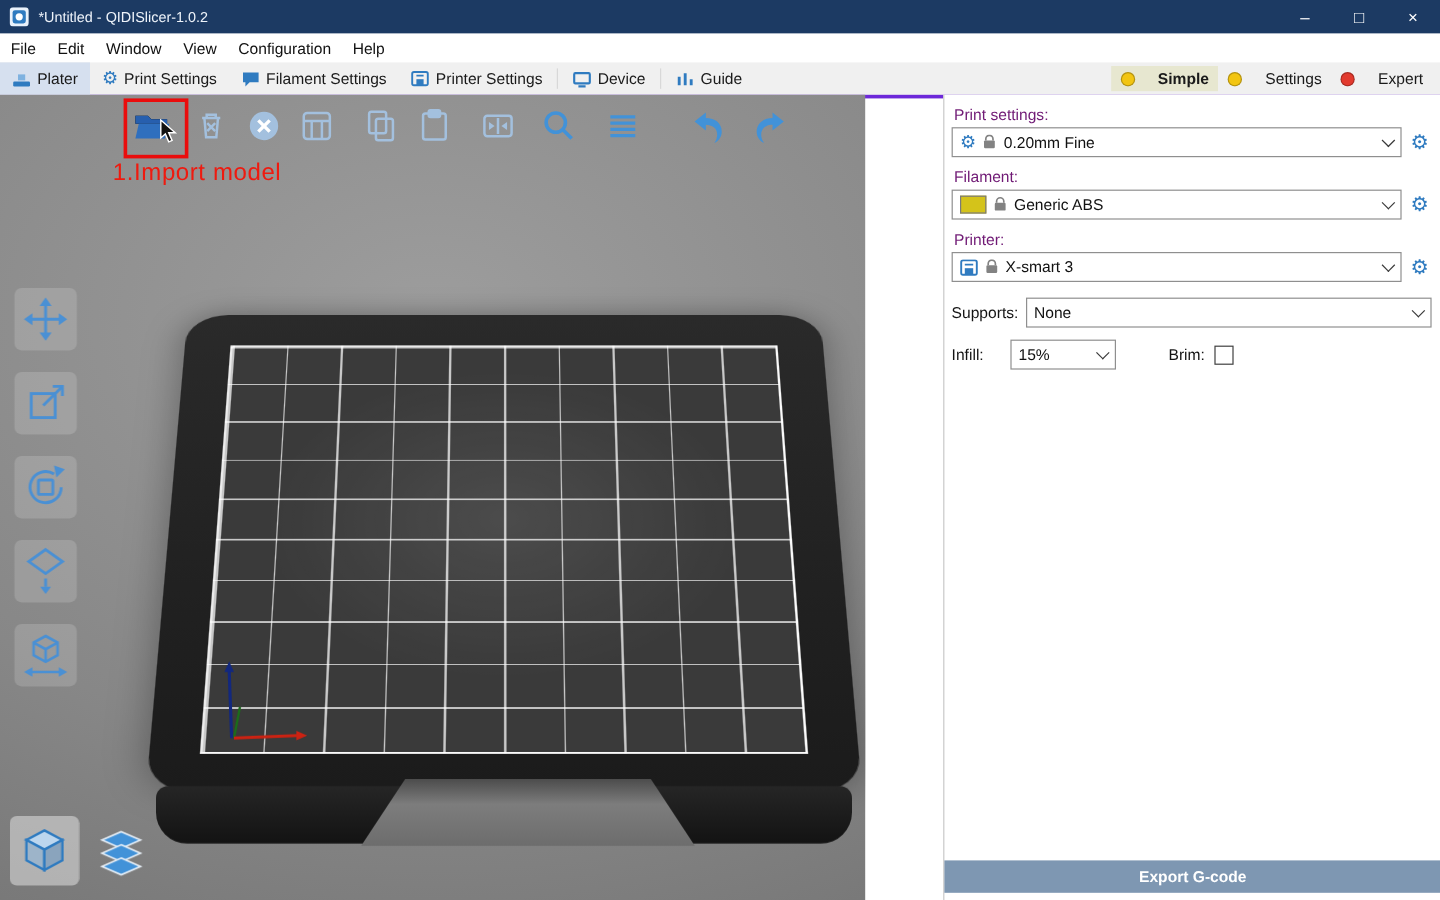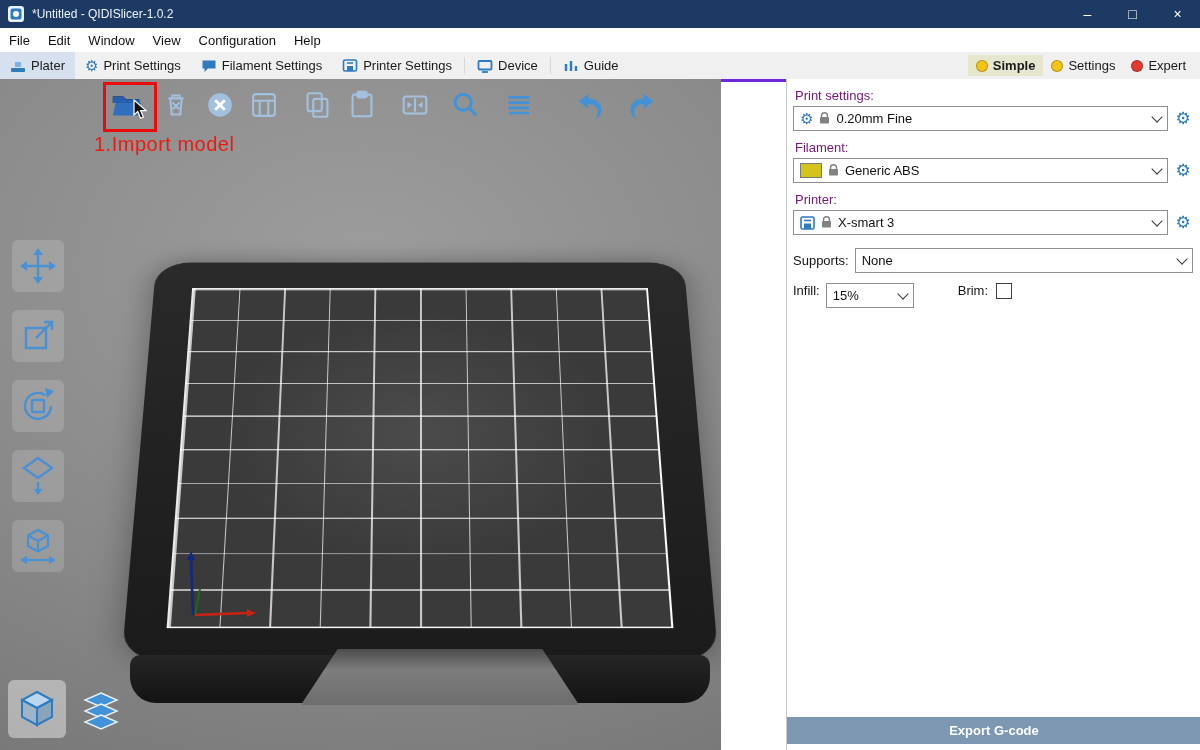--- a/index.html
+++ b/index.html
@@ -21,21 +21,21 @@
 
   
   .tabbar{position:absolute;top:52px;left:0;right:0;height:27px;background:#f0f0f0;
           border-bottom:3px solid #6d28d9;display:flex;align-items:stretch;font-size:13px;color:#1a1a1a}
   .tab{display:flex;align-items:center;gap:5px;padding:0 10px}
   .tab.selected{background:#d6e0ef}
   .tab svg{display:block}
   .tab-gear{color:#2f7bc0;font-size:15px;line-height:1}
   .tab-sep{width:1px;background:#d8d8d8;margin:5px 2px}
   .modes{margin-left:auto;display:flex;align-items:center;padding-right:6px}
-  .mode{display:flex;align-items:center;gap:5px;padding:3px 8px}
+  .mode{display:flex;align-items:center;gap:19px;padding:3px 8px}
   .mode.selected{background:#e7e7d0;font-weight:bold}
   .mode-dot{width:10px;height:10px;border-radius:50%;border:1px solid rgba(0,0,0,.25)}
 
   
   .workspace{position:absolute;top:79px;left:0;right:0;bottom:0}
   .viewport{position:absolute;left:0;top:0;width:721px;height:671px;overflow:hidden;
             background:radial-gradient(130% 100% at 50% 28%, #9d9d9d 0%, #878787 55%, #6f6f6f 100%)}
 
   
   .bed-wrap{position:absolute;left:140px;top:90px;width:560px;height:560px;perspective:3200px}
@@ -84,22 +84,22 @@
   .combo-row{display:flex;align-items:center;gap:5px}
   .combo{flex:1;display:flex;align-items:center;gap:6px;height:23px;border:1px solid #8f8f8f;
          background:#fff;padding:0 6px;font-size:13px;color:#111}
   .chev{margin-left:auto;width:7px;height:7px;border-right:1.6px solid #3a3a3a;border-bottom:1.6px solid #3a3a3a;
         transform:rotate(45deg);margin-bottom:3px;flex:0 0 auto}
   .sb-gear{color:#2f7bc0;font-size:17px;line-height:1;width:20px;text-align:center}
   .combo-gear{color:#2f7bc0;font-size:15px;line-height:1}
   .swatch{width:20px;height:13px;border:1px solid #7a7a7a;flex:0 0 auto}
   .supports-row{display:flex;align-items:center;margin-top:13px;font-size:13px;color:#141414}
   .supports-row .combo{margin-left:6px}
-  .infill-row{display:flex;align-items:flex-start;margin-top:10px;font-size:13px;color:#141414}
-  .combo.small{flex:0 0 auto;width:74px;margin-left:6px}
+  .infill-row{display:flex;align-items:center;margin-top:10px;font-size:13px;color:#141414}
+  .combo.small{flex:0 0 auto;width:74px;margin-left:22px}
   .brim-label{margin-left:44px}
   .checkbox{width:14px;height:14px;border:1px solid #404040;background:#fff;margin-left:8px}
   .export-btn{position:absolute;left:0;right:0;bottom:6px;height:27px;background:#7e97b2;color:#fff;
               font-size:13px;font-weight:bold;display:flex;align-items:center;justify-content:center}
 </style>
 </head>
 <body>
 
 <div class="app">
 

